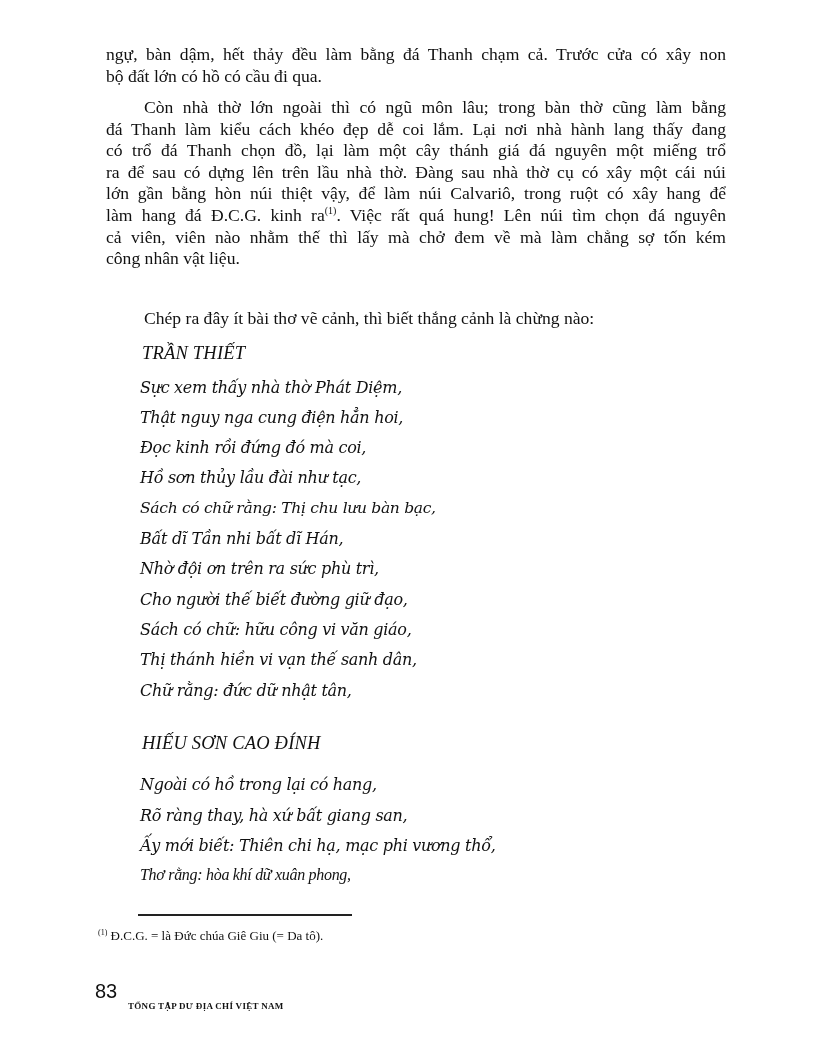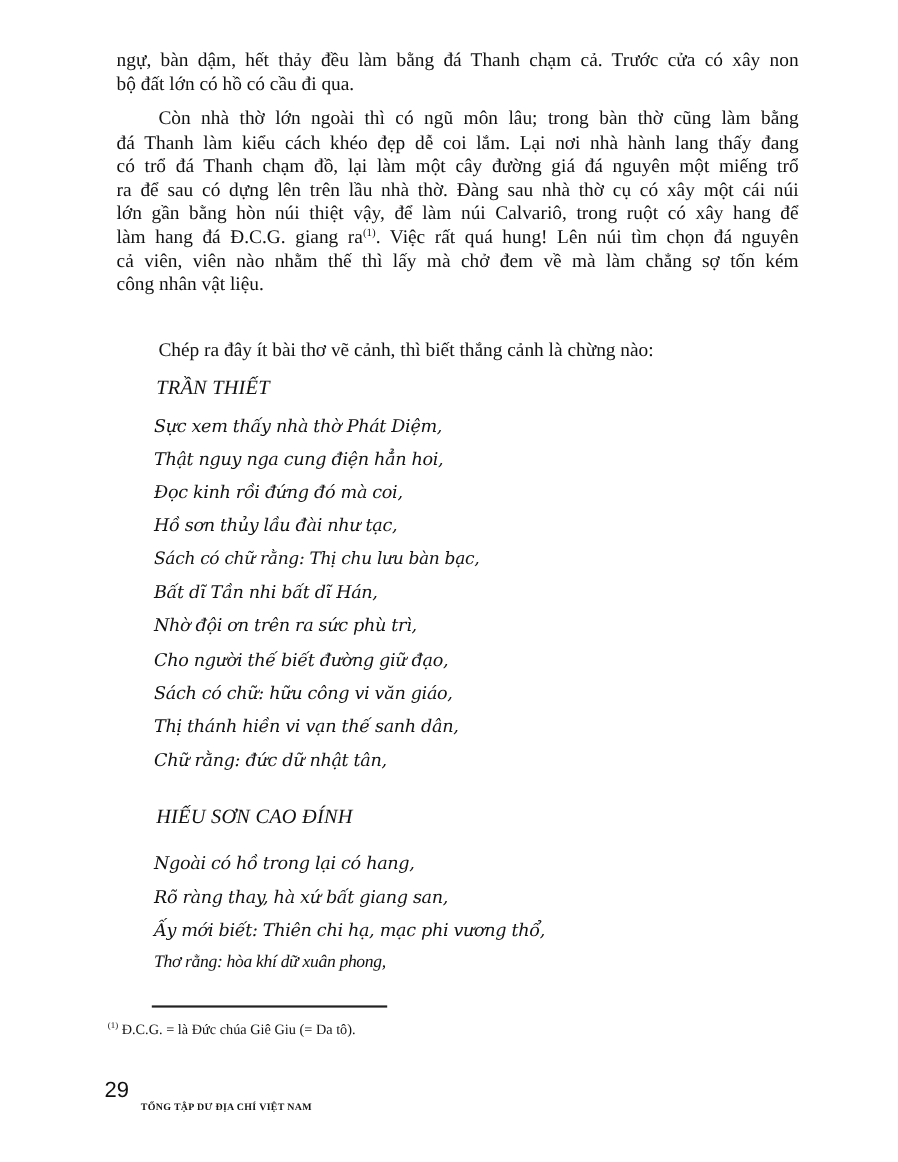--- a/index.html
+++ b/index.html
@@ -43,24 +43,24 @@
 <div class="page">
 
   <p class="para" style="top:44px;">
     <span class="line">ngự, bàn dậm, hết thảy đều làm bằng đá Thanh chạm cả. Trước cửa có xây non</span>
     <span class="line last">bộ đất lớn có hồ có cầu đi qua.</span>
   </p>
 
   <p class="para" style="top:97px;">
     <span class="line" style="padding-left:38px; box-sizing:border-box;">Còn nhà thờ lớn ngoài thì có ngũ môn lâu; trong bàn thờ cũng làm bằng</span>
     <span class="line">đá Thanh làm kiểu cách khéo đẹp dễ coi lắm. Lại nơi nhà hành lang thấy đang</span>
-    <span class="line">có trổ đá Thanh chạm đồ, lại làm một cây đường giá đá nguyên một miếng trổ</span>
+    <span class="line">có trổ đá Thanh chọn đồ, lại làm một cây thánh giá đá nguyên một miếng trổ</span>
     <span class="line">ra để sau có dựng lên trên lầu nhà thờ. Đàng sau nhà thờ cụ có xây một cái núi</span>
     <span class="line">lớn gần bằng hòn núi thiệt vậy, để làm núi Calvariô, trong ruột có xây hang để</span>
-    <span class="line"><span>làm hang đá Đ.C.G. giang ra</span><sup>(1)</sup><span>. Việc rất quá hung! Lên núi tìm chọn đá nguyên</span></span>
+    <span class="line"><span>làm hang đá Đ.C.G. kinh ra</span><sup>(1)</sup><span>. Việc rất quá hung! Lên núi tìm chọn đá nguyên</span></span>
     <span class="line">cả viên, viên nào nhằm thế thì lấy mà chở đem về mà làm chẳng sợ tốn kém</span>
     <span class="line last">công nhân vật liệu.</span>
   </p>
 
   <div class="intro">Chép ra đây ít bài thơ vẽ cảnh, thì biết thắng cảnh là chừng nào:</div>
 
   <div class="poem-title" style="top:343px;">TRẦN THIẾT</div>
   <div class="verse" style="top:378px;">Sực xem thấy nhà thờ Phát Diệm,</div>
   <div class="verse" style="top:408px;">Thật nguy nga cung điện hẳn hoi,</div>
   <div class="verse" style="top:438px;">Đọc kinh rồi đứng đó mà coi,</div>
@@ -75,15 +75,15 @@
 
   <div class="poem-title" style="top:733px;">HIẾU SƠN CAO ĐÍNH</div>
   <div class="verse" style="top:775px;">Ngoài có hồ trong lại có hang,</div>
   <div class="verse" style="top:806px;">Rõ ràng thay, hà xứ bất giang san,</div>
   <div class="verse" style="top:836px;">Ấy mới biết: Thiên chi hạ, mạc phi vương thổ,</div>
   <div class="verse" style="top:866px;font-family:Liberation Serif, serif;">Thơ rằng: hòa khí dữ xuân phong,</div>
 
   <div class="rule"></div>
   <div class="footnote"><sup>(1)</sup><span> Đ.C.G. = là Đức chúa Giê   Giu (= Da tô).</span></div>
 
-  <div class="page-number">29</div>
+  <div class="page-number">83</div>
   <div class="running-title">TỔNG TẬP DƯ ĐỊA CHÍ VIỆT NAM</div>
 </div>
 
 </body></html>

